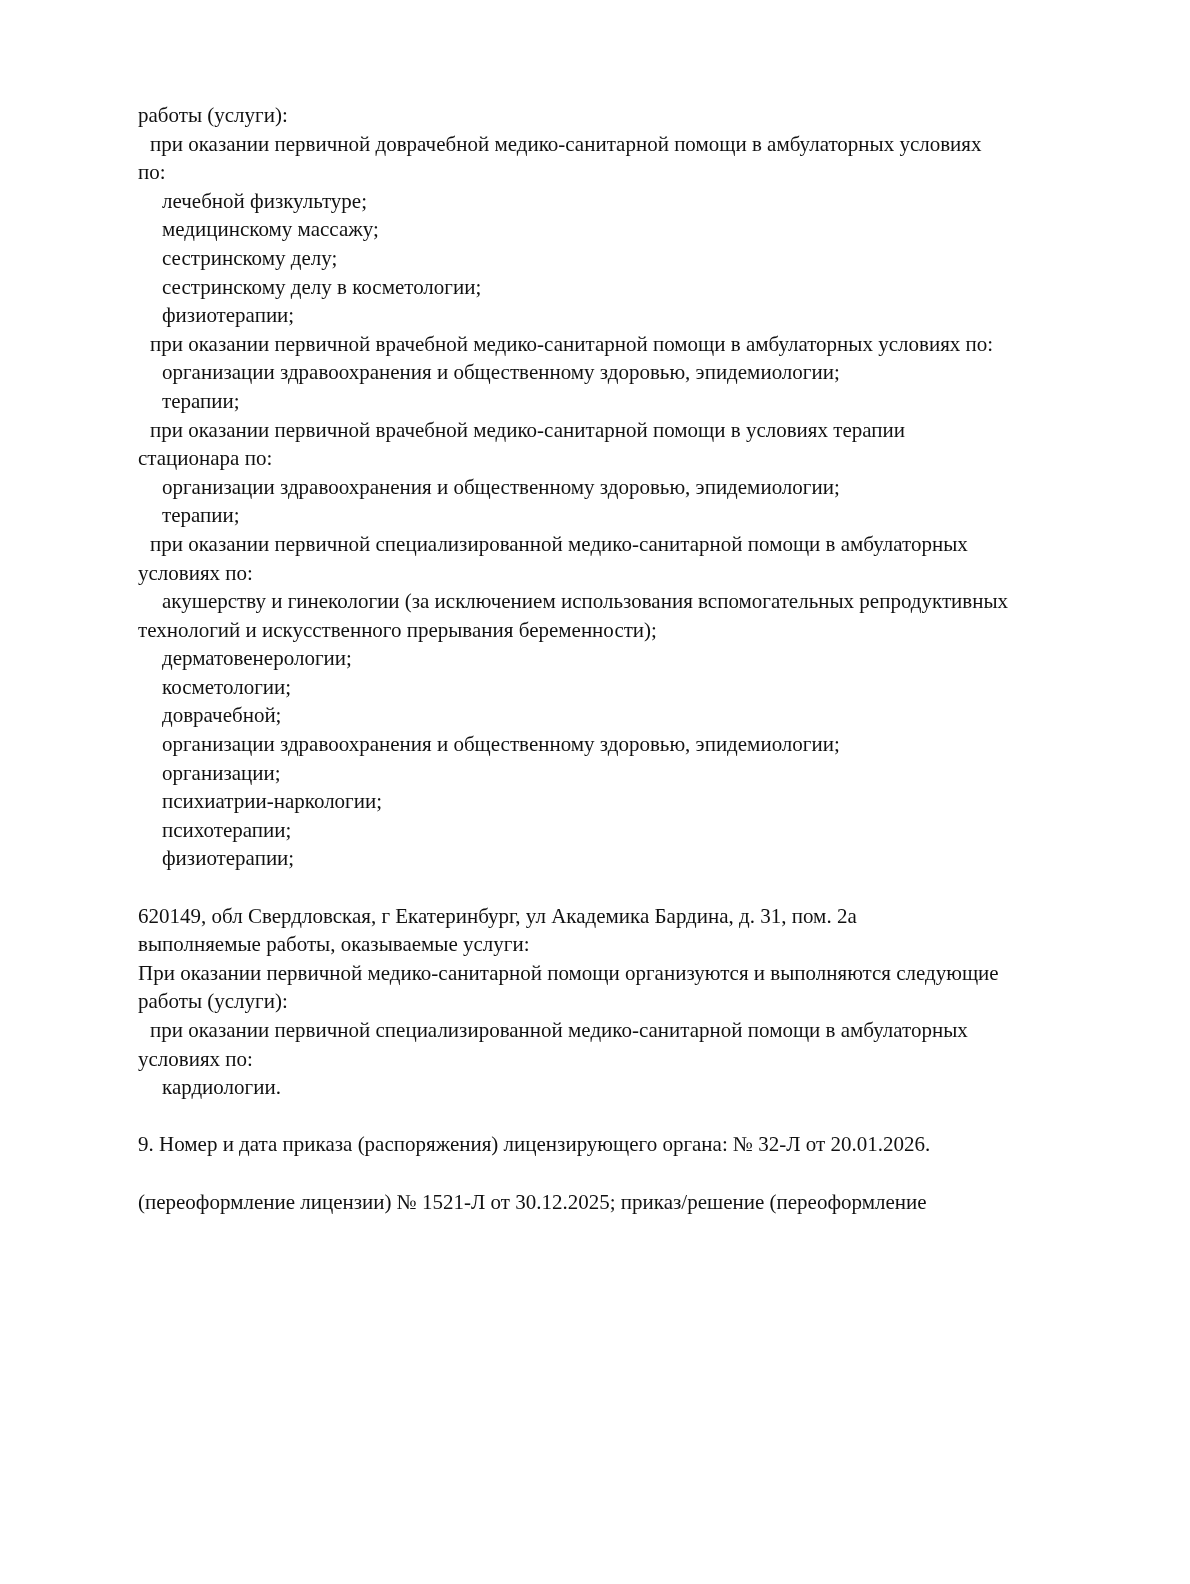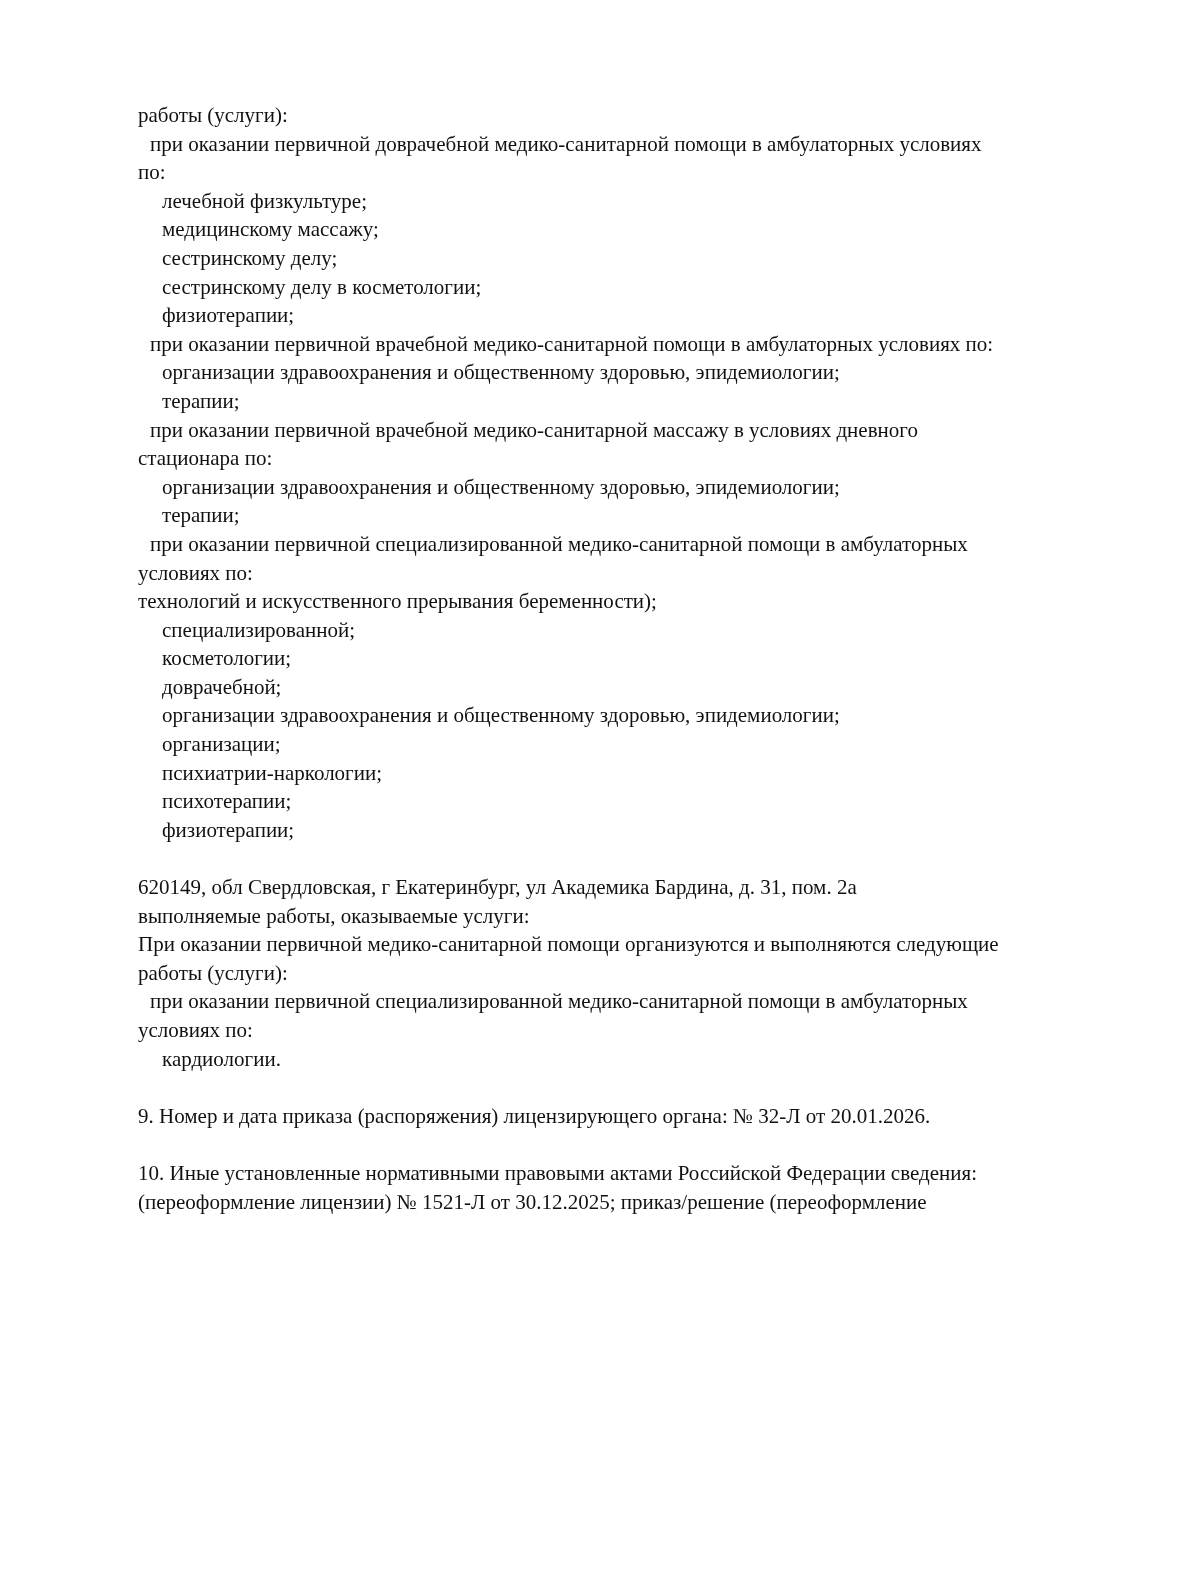--- a/index.html
+++ b/index.html
@@ -33,28 +33,29 @@
       <span class="line i1">при оказании первичной доврачебной медико-санитарной помощи в амбулаторных условиях</span>
       <span class="line i0">по:</span>
       <span class="line i2">лечебной физкультуре;</span>
       <span class="line i2">медицинскому массажу;</span>
       <span class="line i2">сестринскому делу;</span>
       <span class="line i2">сестринскому делу в косметологии;</span>
       <span class="line i2">физиотерапии;</span>
       <span class="line i1">при оказании первичной врачебной медико-санитарной помощи в амбулаторных условиях по:</span>
       <span class="line i2">организации здравоохранения и общественному здоровью, эпидемиологии;</span>
       <span class="line i2">терапии;</span>
-      <span class="line i1">при оказании первичной врачебной медико-санитарной массажу в условиях дневного</span>
+      <span class="line i1">при оказании первичной врачебной медико-санитарной помощи в условиях терапии</span>
       <span class="line i0">стационара по:</span>
       <span class="line i2">организации здравоохранения и общественному здоровью, эпидемиологии;</span>
       <span class="line i2">терапии;</span>
       <span class="line i1">при оказании первичной специализированной медико-санитарной помощи в амбулаторных</span>
       <span class="line i0">условиях по:</span>
+      <span class="line i2">акушерству и гинекологии (за исключением использования вспомогательных репродуктивных</span>
       <span class="line i0">технологий и искусственного прерывания беременности);</span>
-      <span class="line i2">специализированной;</span>
+      <span class="line i2">дерматовенерологии;</span>
       <span class="line i2">косметологии;</span>
       <span class="line i2">доврачебной;</span>
       <span class="line i2">организации здравоохранения и общественному здоровью, эпидемиологии;</span>
       <span class="line i2">организации;</span>
       <span class="line i2">психиатрии-наркологии;</span>
       <span class="line i2">психотерапии;</span>
       <span class="line i2">физиотерапии;</span>
     </div>
   <div class="gap"></div>
   <div id="block2">
@@ -63,16 +64,15 @@
       <span class="line i0">При оказании первичной медико-санитарной помощи организуются и выполняются следующие</span>
       <span class="line i0">работы (услуги):</span>
       <span class="line i1">при оказании первичной специализированной медико-санитарной помощи в амбулаторных</span>
       <span class="line i0">условиях по:</span>
       <span class="line i2">кардиологии.</span>
     </div>
   <div class="gap"></div>
   <div class="line">9. Номер и дата приказа (распоряжения) лицензирующего органа: № 32-Л от 20.01.2026.</div>
   <div class="gap"></div>
   <div>
-    <span class="line">10. Иные установленные нормативными правовыми актами Российской Федерации сведения:</span>
     <span class="line">(переоформление лицензии) № 1521-Л от 30.12.2025; приказ/решение (переоформление</span>
   </div>
 </div>
 
 </body></html>

